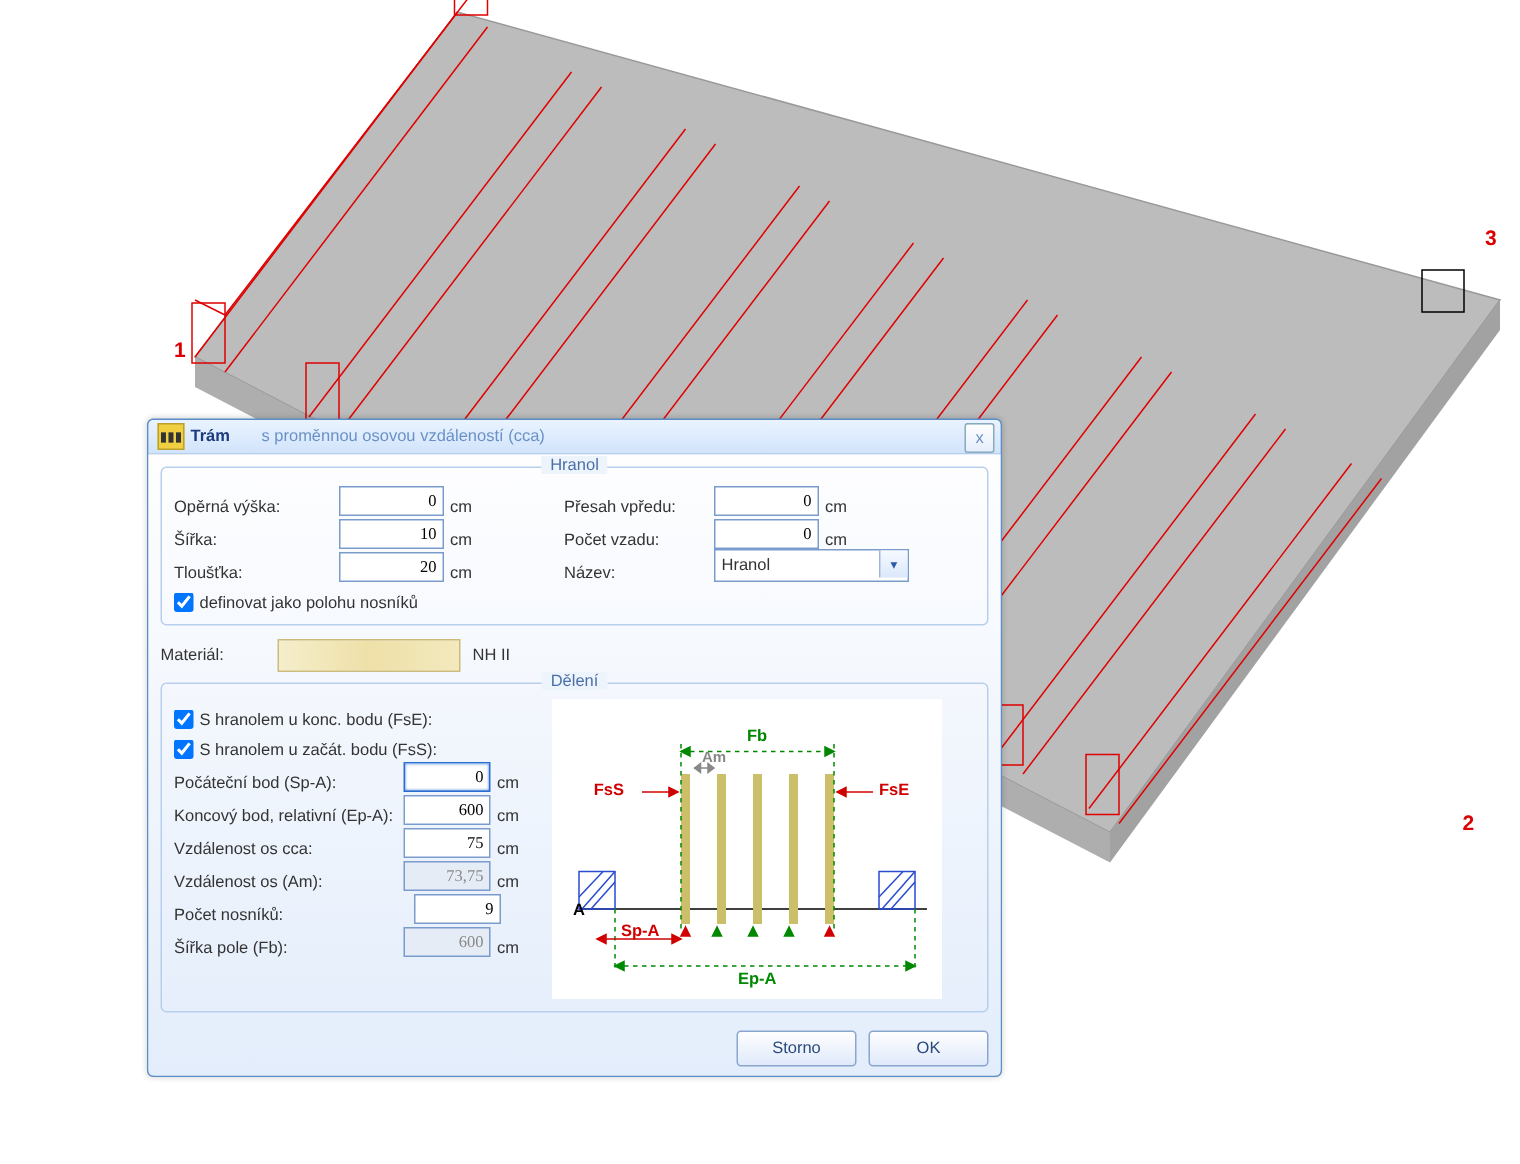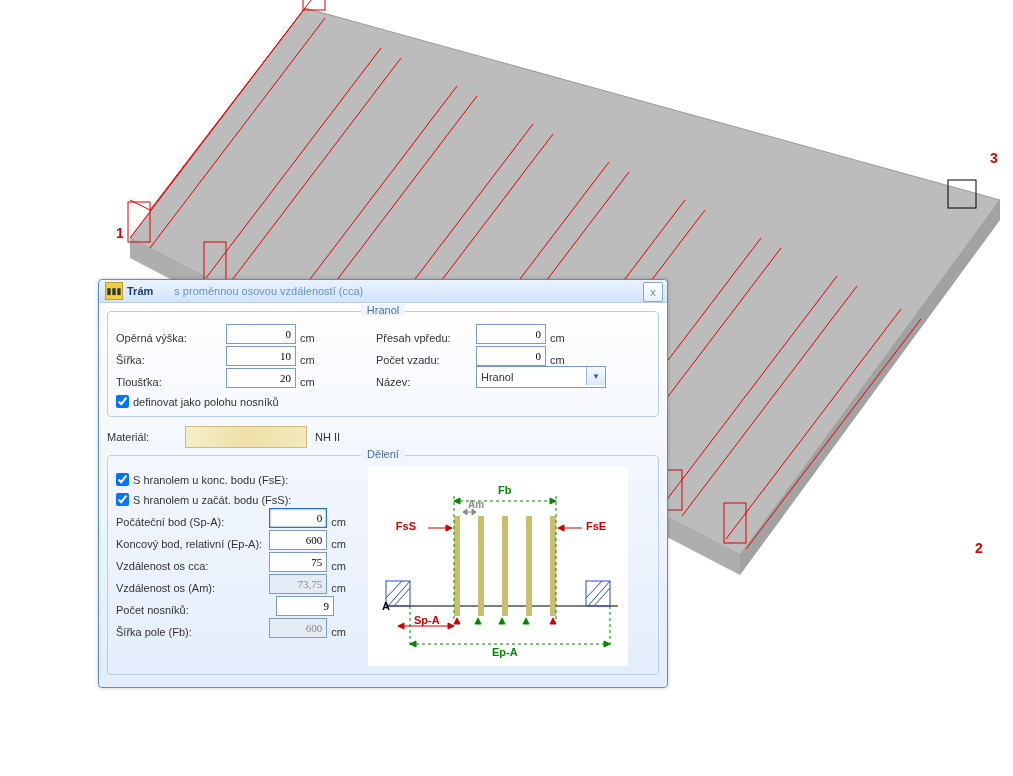--- a/index.html
+++ b/index.html
@@ -281,14 +281,22 @@
             <text x="48" y="64" fill="#d00000" font-size="11" font-weight="bold" text-anchor="end">FsS</text>
             <text x="218" y="64" fill="#d00000" font-size="11" font-weight="bold">FsE</text>
             <text x="14" y="144" fill="#000" font-size="11" font-weight="bold">A</text>
             <text x="46" y="158" fill="#d00000" font-size="11" font-weight="bold">Sp-A</text>
             <text x="124" y="190" fill="#008800" font-size="11" font-weight="bold">Ep-A</text>
           </svg>
         </div>
       </div>
     </div>
 
+    <div class="btnbar">
+      <div class="btn">
+          <span>Storno</span>
+        </div>
+      <div class="btn">
+          <span>OK</span>
+        </div>
+    </div>
   </div>
 </div>
 
 </body></html>

